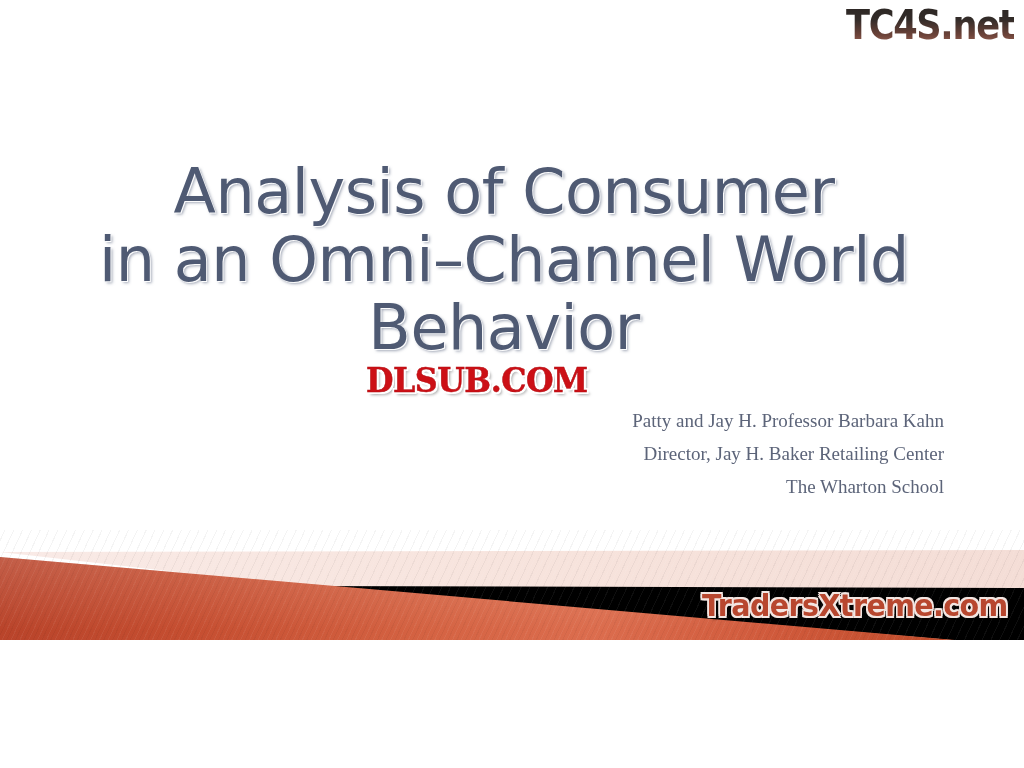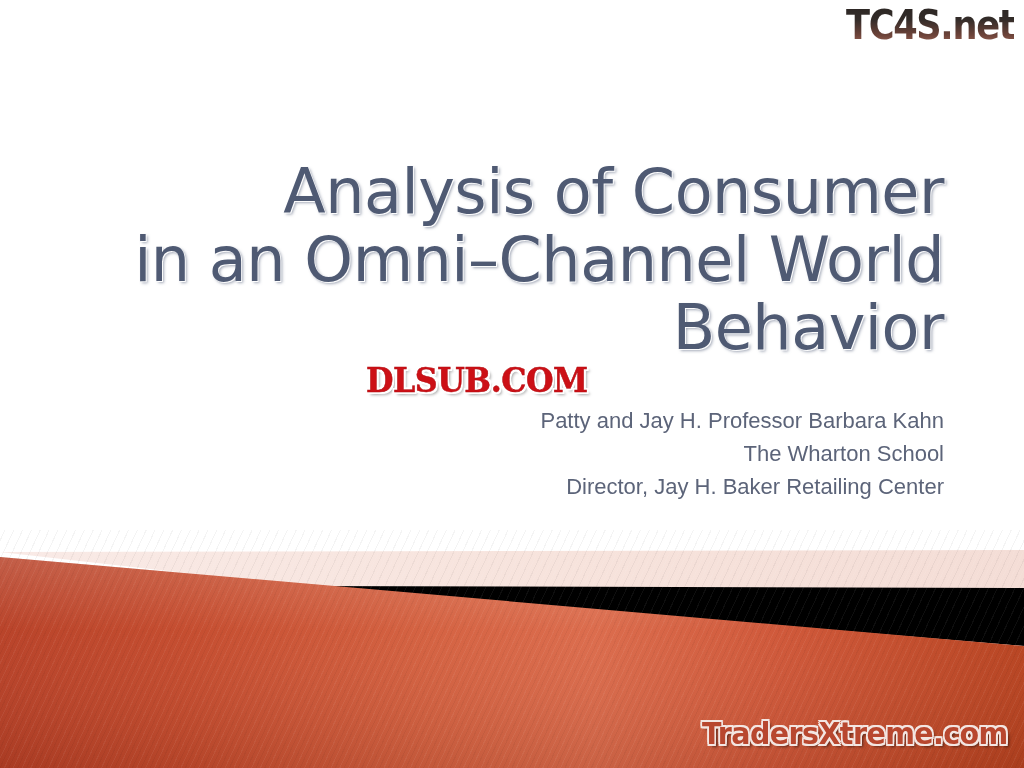--- a/index.html
+++ b/index.html
@@ -8,21 +8,21 @@
     padding: 0;
     background: #ffffff;
   }
   body {
     font-family: "Liberation Sans", sans-serif;
   }
 
   #slide {
     position: relative;
     width: 1024px;
-    height: 768px;
+    height: 640px;
     overflow: hidden;
     background: #ffffff;
   }
 
   
   #banner {
     position: absolute;
     left: 0;
     top: 0;
     width: 1024px;
@@ -51,21 +51,21 @@
     mix-blend-mode: normal;
     pointer-events: none;
   }
 
   
   #title-block {
     position: absolute;
     left: 64px;
     top: 158px;
     width: 880px;
-    text-align: right;
+    text-align: center;
   }
   .title-line {
     font-family: "DejaVu Sans", sans-serif;
     font-weight: 400;
     font-size: 62px;
     line-height: 68px;
     letter-spacing: -0.5px;
     color: #4f5a73;
     text-shadow:
        1px 1px 0 rgba(255,255,255,0.95),
@@ -76,23 +76,23 @@
 
   
   #subtitle-block {
     position: absolute;
     left: 64px;
     top: 404px;
     width: 880px;
     text-align: right;
   }
   .subtitle-line {
-    font-family: Liberation Sans, sans-serif;
+    font-family: Liberation Serif, serif;
     font-weight: 400;
-    font-size: 22px;
+    font-size: 19px;
     line-height: 33px;
     color: #5c6479;
     white-space: nowrap;
   }
 
   
   #tc4s-logo {
     position: absolute;
     right: 10px;
     top: 2px;
@@ -212,19 +212,19 @@
   <div id="title-block">
     <div class="title-line">Analysis of Consumer</div>
     <div class="title-line">in an Omni–Channel World</div>
     <div class="title-line">Behavior</div>
   </div>
 
   <div id="dlsub-watermark">DLSUB.COM</div>
 
   <div id="subtitle-block">
     <div class="subtitle-line">Patty and Jay H. Professor Barbara Kahn</div>
+    <div class="subtitle-line">Director, Jay H. Baker Retailing Center</div>
     <div class="subtitle-line">The Wharton School</div>
-    <div class="subtitle-line">Director, Jay H. Baker Retailing Center</div>
   </div>
 
   <div id="traders-watermark">TradersXtreme.com</div>
 
 </div>
 
 </body></html>

